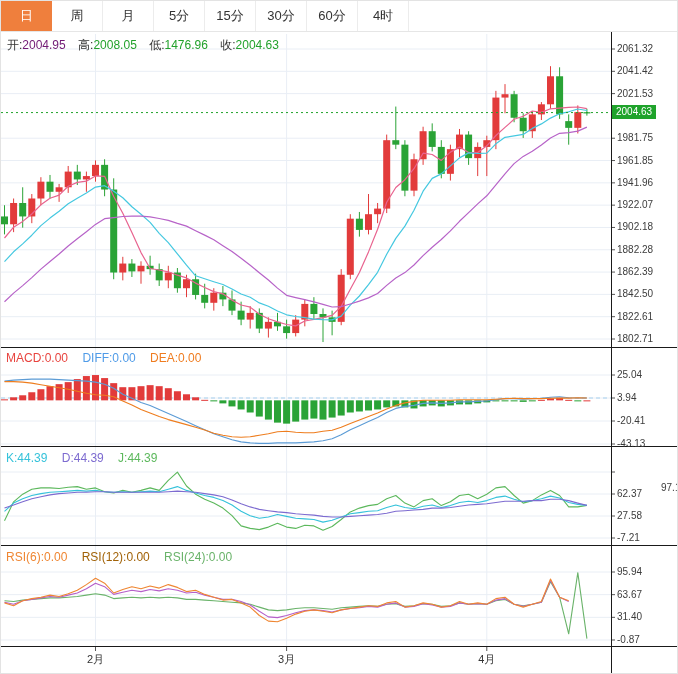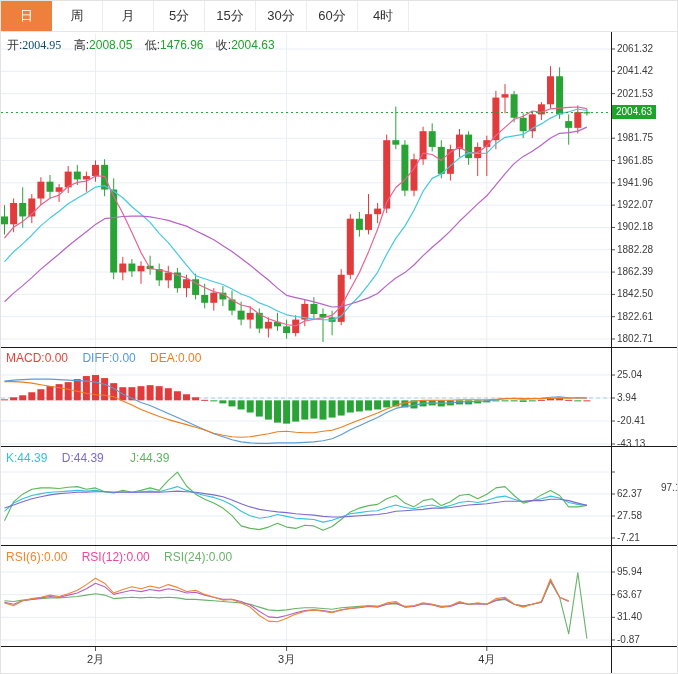--- a/index.html
+++ b/index.html
@@ -304,42 +304,42 @@
     <div class="tab">周</div>
     <div class="tab">月</div>
     <div class="tab">5分</div>
     <div class="tab">15分</div>
     <div class="tab">30分</div>
     <div class="tab">60分</div>
     <div class="tab">4时</div>
   </div>
 
   <div class="hdr">
-    <span class="seg"><span class="lbl">开:</span><span style="color: #0c4a6e; font-family: Liberation Serif, serif;">2004.95</span></span>
+    <span class="seg"><span class="lbl">开:</span><span style="color: #701a75;">2004.95</span></span>
     <span class="seg"><span class="lbl">高:</span><span style="color: rgb(34, 161, 44);">2008.05</span></span>
     <span class="seg"><span class="lbl">低:</span><span style="color: rgb(34, 161, 44);">1476.96</span></span>
     <span class="seg"><span class="lbl">收:</span><span style="color: rgb(34, 161, 44);">2004.63</span></span>
   </div>
 
 
   <div class="plabels" style="top:350px;">
     <span style="color: rgb(232, 68, 63);">MACD:0.00</span>
     <span style="color: rgb(79, 155, 232);">DIFF:0.00</span>
     <span style="color: rgb(239, 124, 32);">DEA:0.00</span>
   </div>
 
   <div class="plabels" style="top:450px;">
     <span style="color: rgb(53, 194, 218);">K:44.39</span>
     <span style="color: rgb(125, 107, 208);">D:44.39</span>
-    <span style="color: rgb(92, 184, 92); margin-left: 12px;">J:44.39</span>
+    <span style="color: rgb(92, 184, 92);">J:44.39</span>
   </div>
 
   <div class="plabels" style="top:549px;">
     <span style="color: rgb(239, 134, 50);">RSI(6):0.00</span>
-    <span style="color: #ec4899;">RSI(12):0.00</span>
+    <span style="color: #a16207;">RSI(12):0.00</span>
     <span style="color: rgb(106, 179, 106);">RSI(24):0.00</span>
   </div>
 
   <div id="labels-layer">
       <div class="axlab" style="left: 616px; top: 42px;">2061.32</div>
       <div class="axlab" style="left: 616px; top: 64.3155px;">2041.42</div>
       <div class="axlab" style="left: 616px; top: 86.6197px;">2021.53</div>
       <div class="axlab" style="left: 616px; top: 131.228px;">1981.75</div>
       <div class="axlab" style="left: 616px; top: 153.544px;">1961.85</div>
       <div class="axlab" style="left: 616px; top: 175.848px;">1941.96</div>

